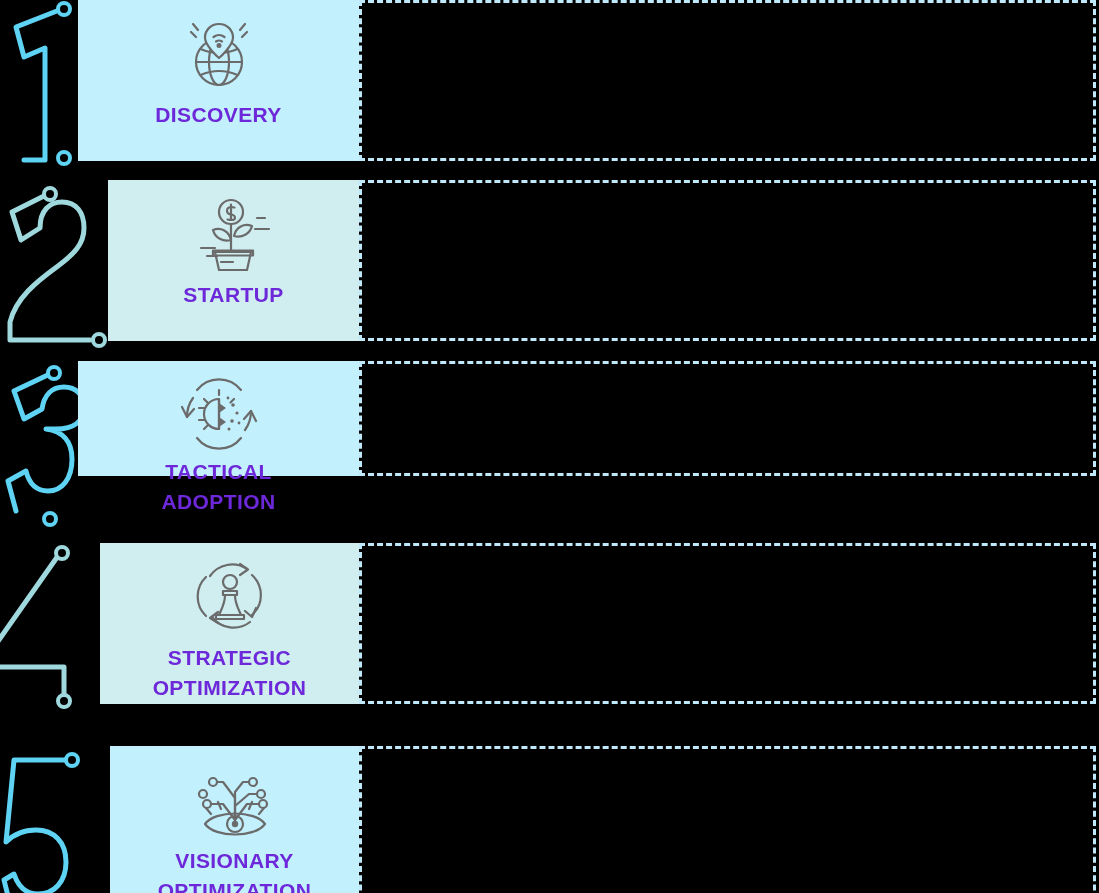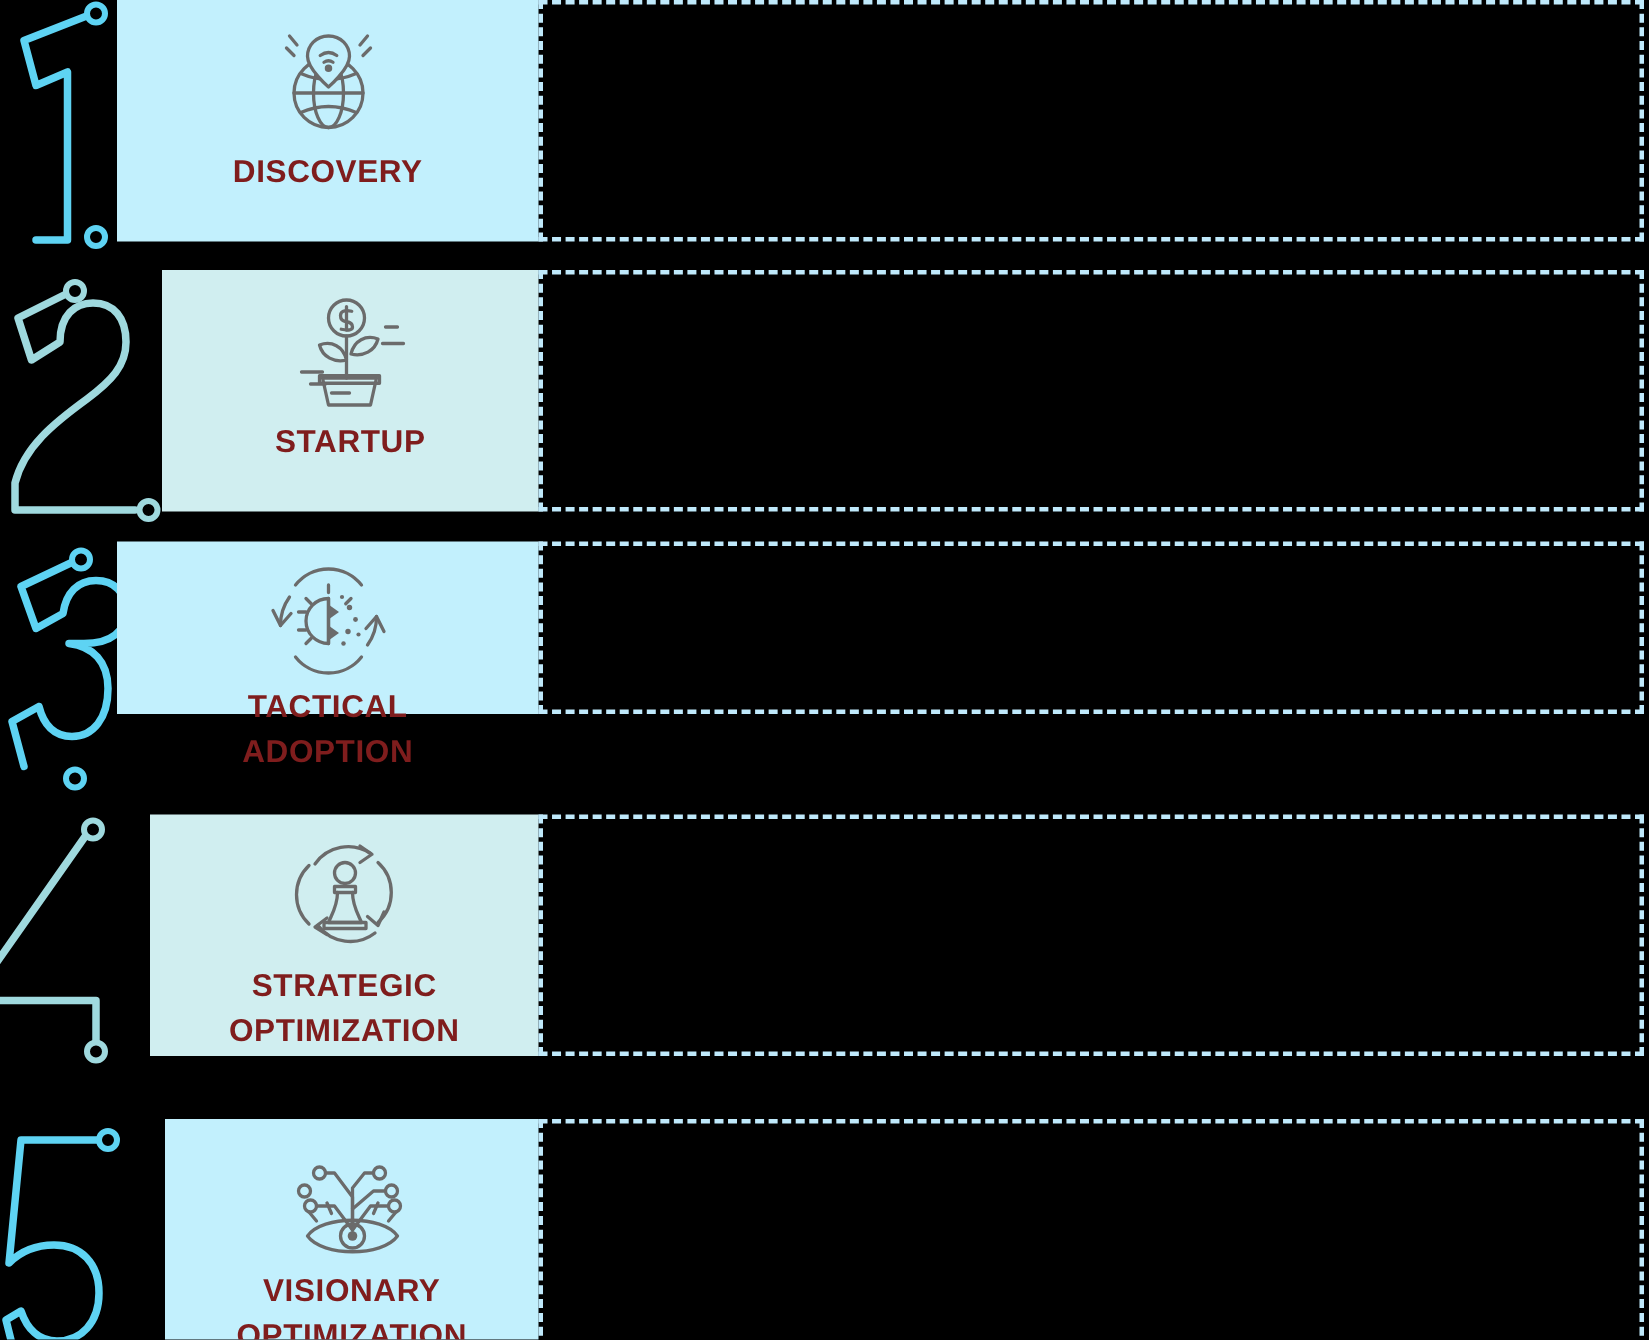--- a/index.html
+++ b/index.html
@@ -21,21 +21,21 @@
     position:absolute;top:0;height:100%;
     display:flex;flex-direction:column;
     align-items:center;justify-content:flex-start;
     box-sizing:border-box;
   }
   .card-icon{margin-top:16px;width:86px;height:78px;
     display:flex;align-items:center;justify-content:center;}
   .card-icon svg{display:block;}
   .card-title{
     margin-top:6px;
-    color:#7f1d1d;
+    color:#6d28d9;
     font-size:21px;
     font-weight:700;
     letter-spacing:.4px;
     line-height:1.42;
     text-align:center;
     white-space:pre-line;
     font-family:"Liberation Sans", sans-serif;
   }
 
   

